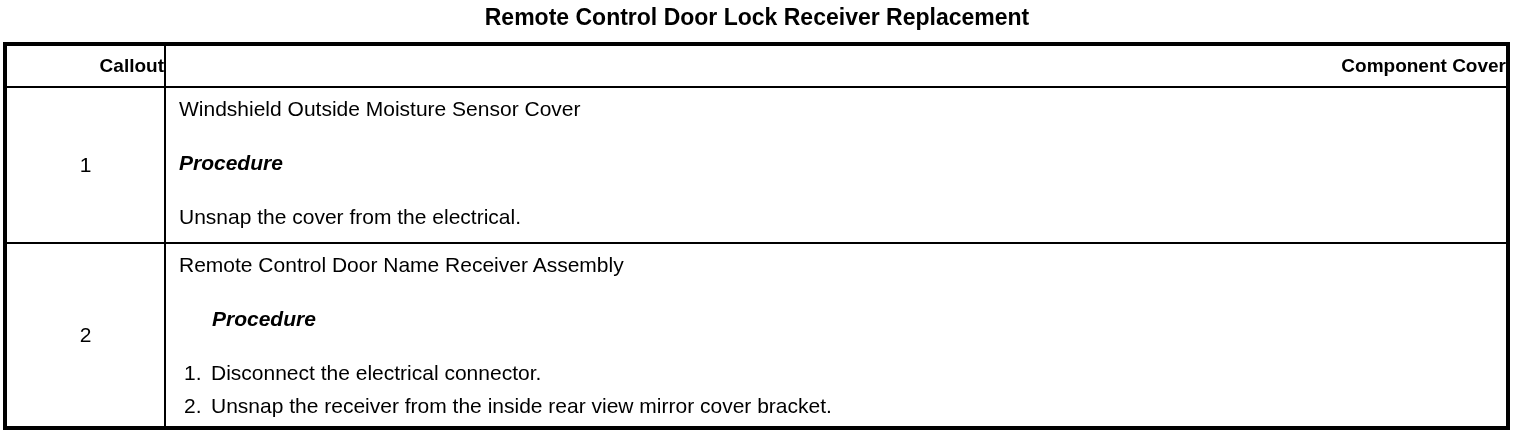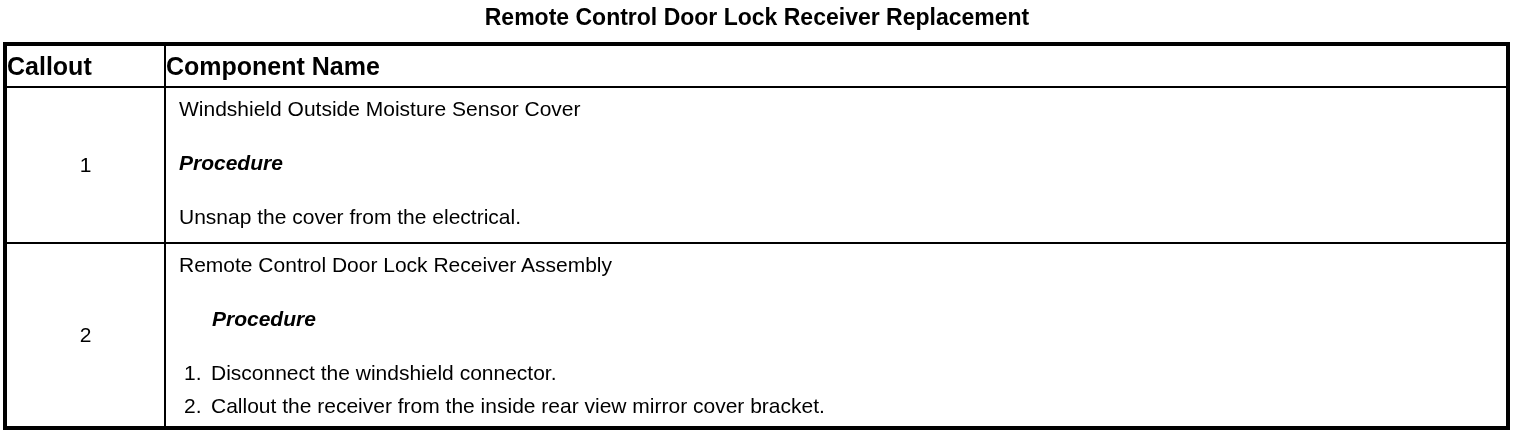--- a/index.html
+++ b/index.html
@@ -40,23 +40,23 @@
   table.doc-table, table.doc-table th, table.doc-table td {
     border: 2px solid #000000;
   }
   table.doc-table {
     border-width: 4px;
   }
   thead th {
     border-bottom-width: 3px;
   }
   th {
-    font-size: 25px;
+    font-size: 19px;
     font-weight: bold;
-    text-align: left;
+    text-align: right;
     vertical-align: middle;
     height: 40px;
     padding: 0;
   }
   td.callout-cell {
     text-align: center;
     vertical-align: middle;
     font-size: 21px;
     padding: 0;
   }
@@ -102,45 +102,45 @@
   <div class="doc-title">Remote Control Door Lock Receiver Replacement</div>
 
   <table class="doc-table">
     <colgroup>
       <col style="width:160px">
       <col>
     </colgroup>
     <thead>
       <tr>
         <th>Callout</th>
-        <th>Component Name</th>
+        <th>Component Cover</th>
       </tr>
     </thead>
     <tbody>
       <tr class="row-1">
         <td class="callout-cell">1</td>
         <td class="component-cell">
           <p class="para">Windshield Outside Moisture Sensor Cover</p>
           <p class="para procedure-heading">Procedure</p>
           <p class="para">Unsnap the cover from the electrical.</p>
         </td>
       </tr>
       <tr class="row-2">
         <td class="callout-cell">2</td>
         <td class="component-cell">
-          <p class="para">Remote Control Door Lock Receiver Assembly</p>
+          <p class="para">Remote Control Door Name Receiver Assembly</p>
           <p class="para procedure-heading indent-1">Procedure</p>
           <div class="steps">
             <div class="step">
               <span class="step-number">1.</span>
-              <span class="step-text">Disconnect the windshield connector.</span>
+              <span class="step-text">Disconnect the electrical connector.</span>
             </div>
             <div class="step">
               <span class="step-number">2.</span>
-              <span class="step-text">Callout the receiver from the inside rear view mirror cover bracket.</span>
+              <span class="step-text">Unsnap the receiver from the inside rear view mirror cover bracket.</span>
             </div>
           </div>
         </td>
       </tr>
     </tbody>
   </table>
 
 </div>
 
 </body></html>

